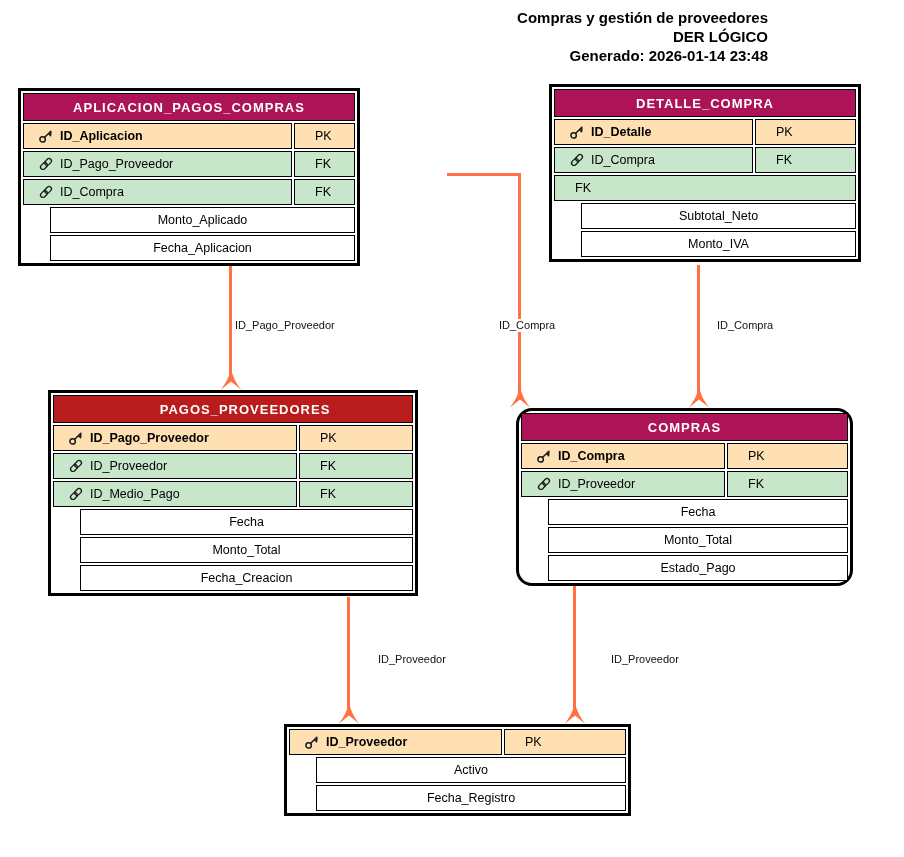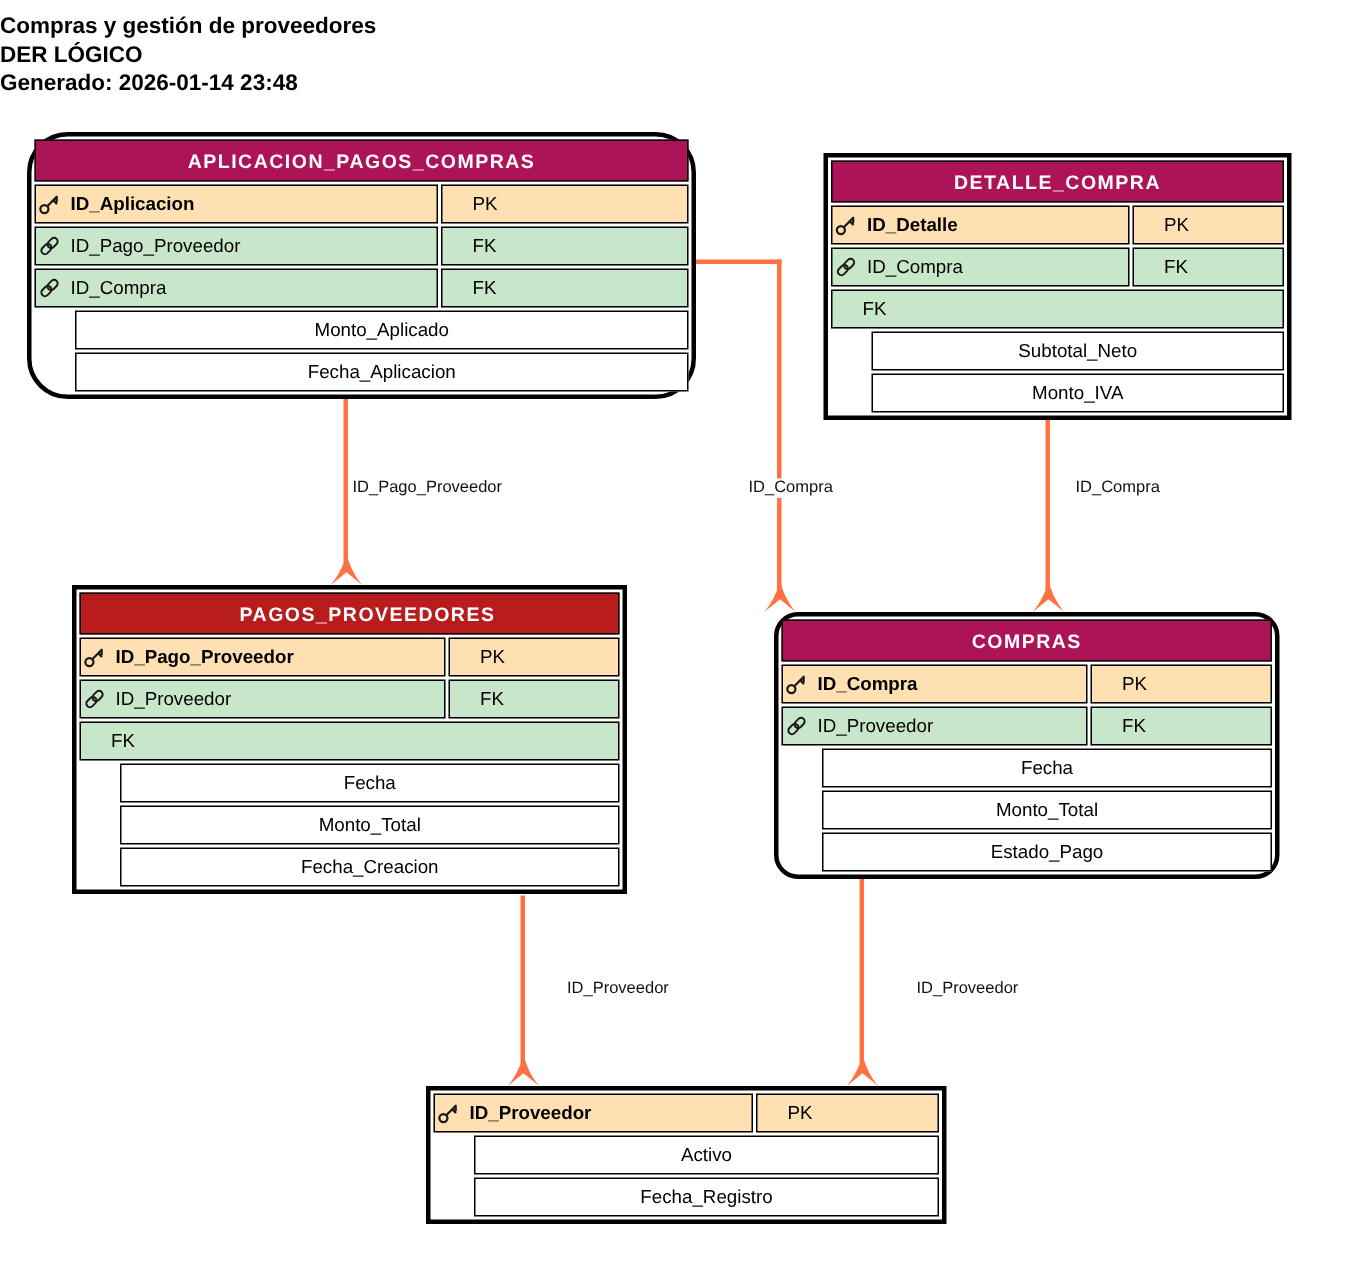--- a/index.html
+++ b/index.html
@@ -1,38 +1,38 @@
 <!DOCTYPE html>
 <html><head>
 <meta charset="utf-8">
 <style>
   html,body{margin:0;padding:0;background:#ffffff;}
   #canvas{
     position:relative;width:904px;height:857px;background:#ffffff;
     font-family:"Liberation Sans",sans-serif;color:#000;overflow:hidden;
   }
   
-  .title-block{position:absolute;left:0;top:8px;width:768px;text-align:left;}
+  .title-block{position:absolute;left:0;top:8px;width:768px;text-align:right;}
   .title-line{font-weight:bold;font-size:15px;line-height:19px;color:#000;}
   
   .ent{
     position:absolute;box-sizing:border-box;border:3px solid #000;background:#fff;
     padding:2px;display:flex;flex-direction:column;gap:2px;
   }
   .ent-header{
     box-sizing:border-box;border:1px solid #000;height:28px;
     display:flex;align-items:center;justify-content:center;
     color:#fff;font-weight:bold;font-size:13px;letter-spacing:1px;
   }
   .ent-row{display:flex;gap:2px;height:26px;}
   .cell{
     box-sizing:border-box;border:1px solid #000;height:26px;
     display:flex;align-items:center;font-size:12.5px;background:#fff;
   }
-  .cell-name{padding-left:1px;gap:6px;}
+  .cell-name{padding-left:14px;gap:6px;}
   .cell-tag{flex:1;padding-left:20px;}
   .cell-plain{flex:1;justify-content:center;margin-left:27px;}
   .pk-label{font-weight:bold;}
   .icon{display:inline-flex;width:16px;height:16px;flex:none;}
   
   .edge-seg{position:absolute;background:#FF7043;}
   .edge-arrow{position:absolute;width:22px;height:22px;}
   .edge-label{
     position:absolute;background:#fff;font-size:11px;color:#111;
     line-height:13px;padding:0 1px;white-space:nowrap;
@@ -69,21 +69,21 @@
         <path d="M11 0 C12 7 16 15.5 21.5 22 L11 13.5 L0.5 22 C6 15.5 10 7 11 0 Z" fill="#FF7043"></path>
       </svg>
       <div class="edge-label" style="left: 377px; top: 653px;">ID_Proveedor</div>
       <div class="edge-seg" style="left: 573px; top: 585px; width: 3px; height: 124px; background: rgb(255, 112, 67);"></div>
       <svg class="edge-arrow" viewBox="0 0 22 22" style="left: 563.5px; top: 702px;">
         <path d="M11 0 C12 7 16 15.5 21.5 22 L11 13.5 L0.5 22 C6 15.5 10 7 11 0 Z" fill="#FF7043"></path>
       </svg>
       <div class="edge-label" style="left: 610px; top: 653px;">ID_Proveedor</div>
     </div>
   <div id="tables-layer">
-      <div class="ent" style="left: 18px; top: 88px; width: 446px; border-radius: 27px;">
+      <div class="ent" style="left: 18px; top: 88px; width: 342px;">
         <div class="ent-header" style="background: rgb(173, 20, 87);">APLICACION_PAGOS_COMPRAS</div>
         <div class="ent-row">
           <div class="cell cell-name" style="background: rgb(255, 224, 178); width: 269px;">
             <span class="icon">
               <svg viewBox="0 0 16 16" width="16" height="16">
                 <circle cx="4.6" cy="11.4" r="2.7" fill="none" stroke="#1a1a1a" stroke-width="1.5"></circle>
                 <path d="M6.7 9.3 L12.8 3.2 M12.8 3.2 l0 3.1 M10.5 5.5 l2.1 2.1" fill="none" stroke="#1a1a1a" stroke-width="1.5" stroke-linecap="round"></path>
               </svg>
             </span>
             <span class="pk-label">ID_Aplicacion</span>
@@ -118,21 +118,21 @@
           </div>
           <div class="cell cell-tag" style="background: rgb(200, 230, 201);">FK</div>
         </div>
         <div class="ent-row">
           <div class="cell cell-plain">Monto_Aplicado</div>
         </div>
         <div class="ent-row">
           <div class="cell cell-plain">Fecha_Aplicacion</div>
         </div>
       </div>
-      <div class="ent" style="left: 549px; top: 102px; width: 312px;">
+      <div class="ent" style="left: 549px; top: 84px; width: 312px;">
         <div class="ent-header" style="background: rgb(173, 20, 87);">DETALLE_COMPRA</div>
         <div class="ent-row">
           <div class="cell cell-name" style="background: rgb(255, 224, 178); width: 199px;">
             <span class="icon">
               <svg viewBox="0 0 16 16" width="16" height="16">
                 <circle cx="4.6" cy="11.4" r="2.7" fill="none" stroke="#1a1a1a" stroke-width="1.5"></circle>
                 <path d="M6.7 9.3 L12.8 3.2 M12.8 3.2 l0 3.1 M10.5 5.5 l2.1 2.1" fill="none" stroke="#1a1a1a" stroke-width="1.5" stroke-linecap="round"></path>
               </svg>
             </span>
             <span class="pk-label">ID_Detalle</span>
@@ -185,20 +185,31 @@
                   <rect x="1.3" y="5.6" width="7.6" height="4.8" rx="2.4"></rect>
                   <rect x="7.1" y="5.6" width="7.6" height="4.8" rx="2.4"></rect>
                 </g>
               </svg>
             </span>
             <span>ID_Proveedor</span>
           </div>
           <div class="cell cell-tag" style="background: rgb(200, 230, 201);">FK</div>
         </div>
         <div class="ent-row">
+          <div class="cell cell-name" style="background: rgb(200, 230, 201); width: 244px;">
+            <span class="icon">
+              <svg viewBox="0 0 16 16" width="16" height="16">
+                <g transform="rotate(-45 8 8)" fill="none" stroke="#1a1a1a" stroke-width="1.3">
+                  <rect x="1.3" y="5.6" width="7.6" height="4.8" rx="2.4"></rect>
+                  <rect x="7.1" y="5.6" width="7.6" height="4.8" rx="2.4"></rect>
+                </g>
+              </svg>
+            </span>
+            <span>ID_Medio_Pago</span>
+          </div>
           <div class="cell cell-tag" style="background: rgb(200, 230, 201);">FK</div>
         </div>
         <div class="ent-row">
           <div class="cell cell-plain">Fecha</div>
         </div>
         <div class="ent-row">
           <div class="cell cell-plain">Monto_Total</div>
         </div>
         <div class="ent-row">
           <div class="cell cell-plain">Fecha_Creacion</div>

